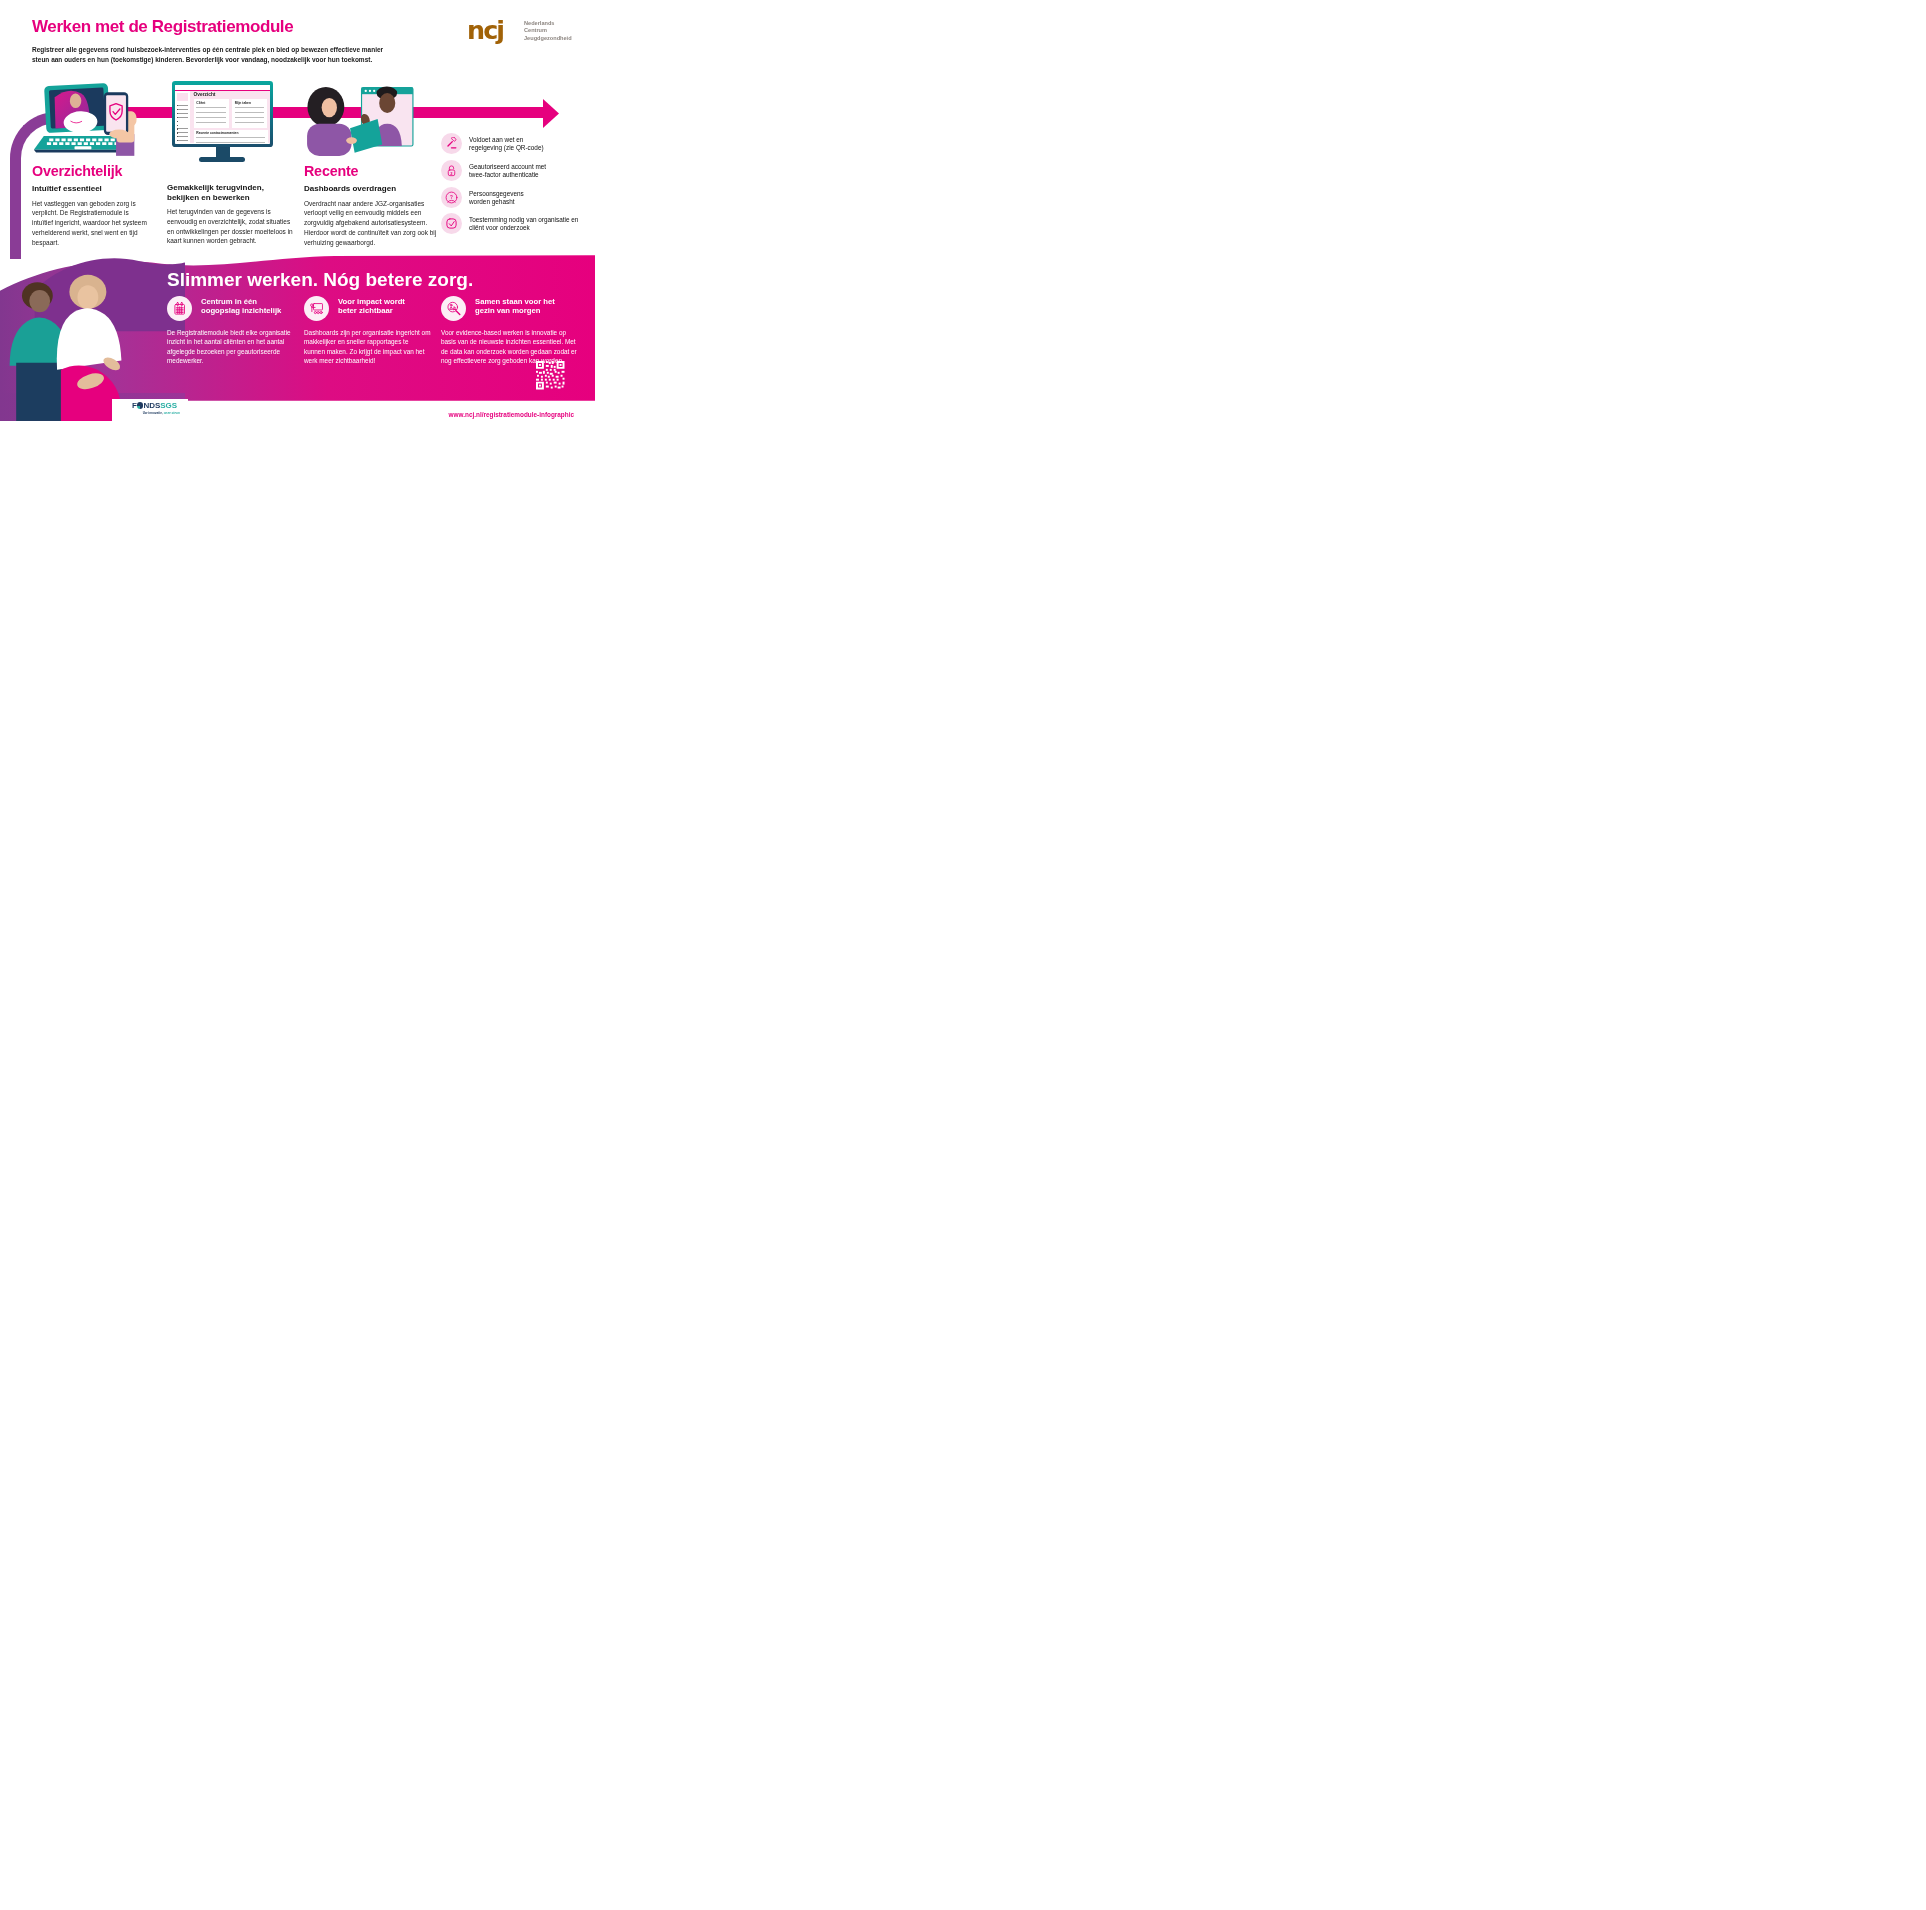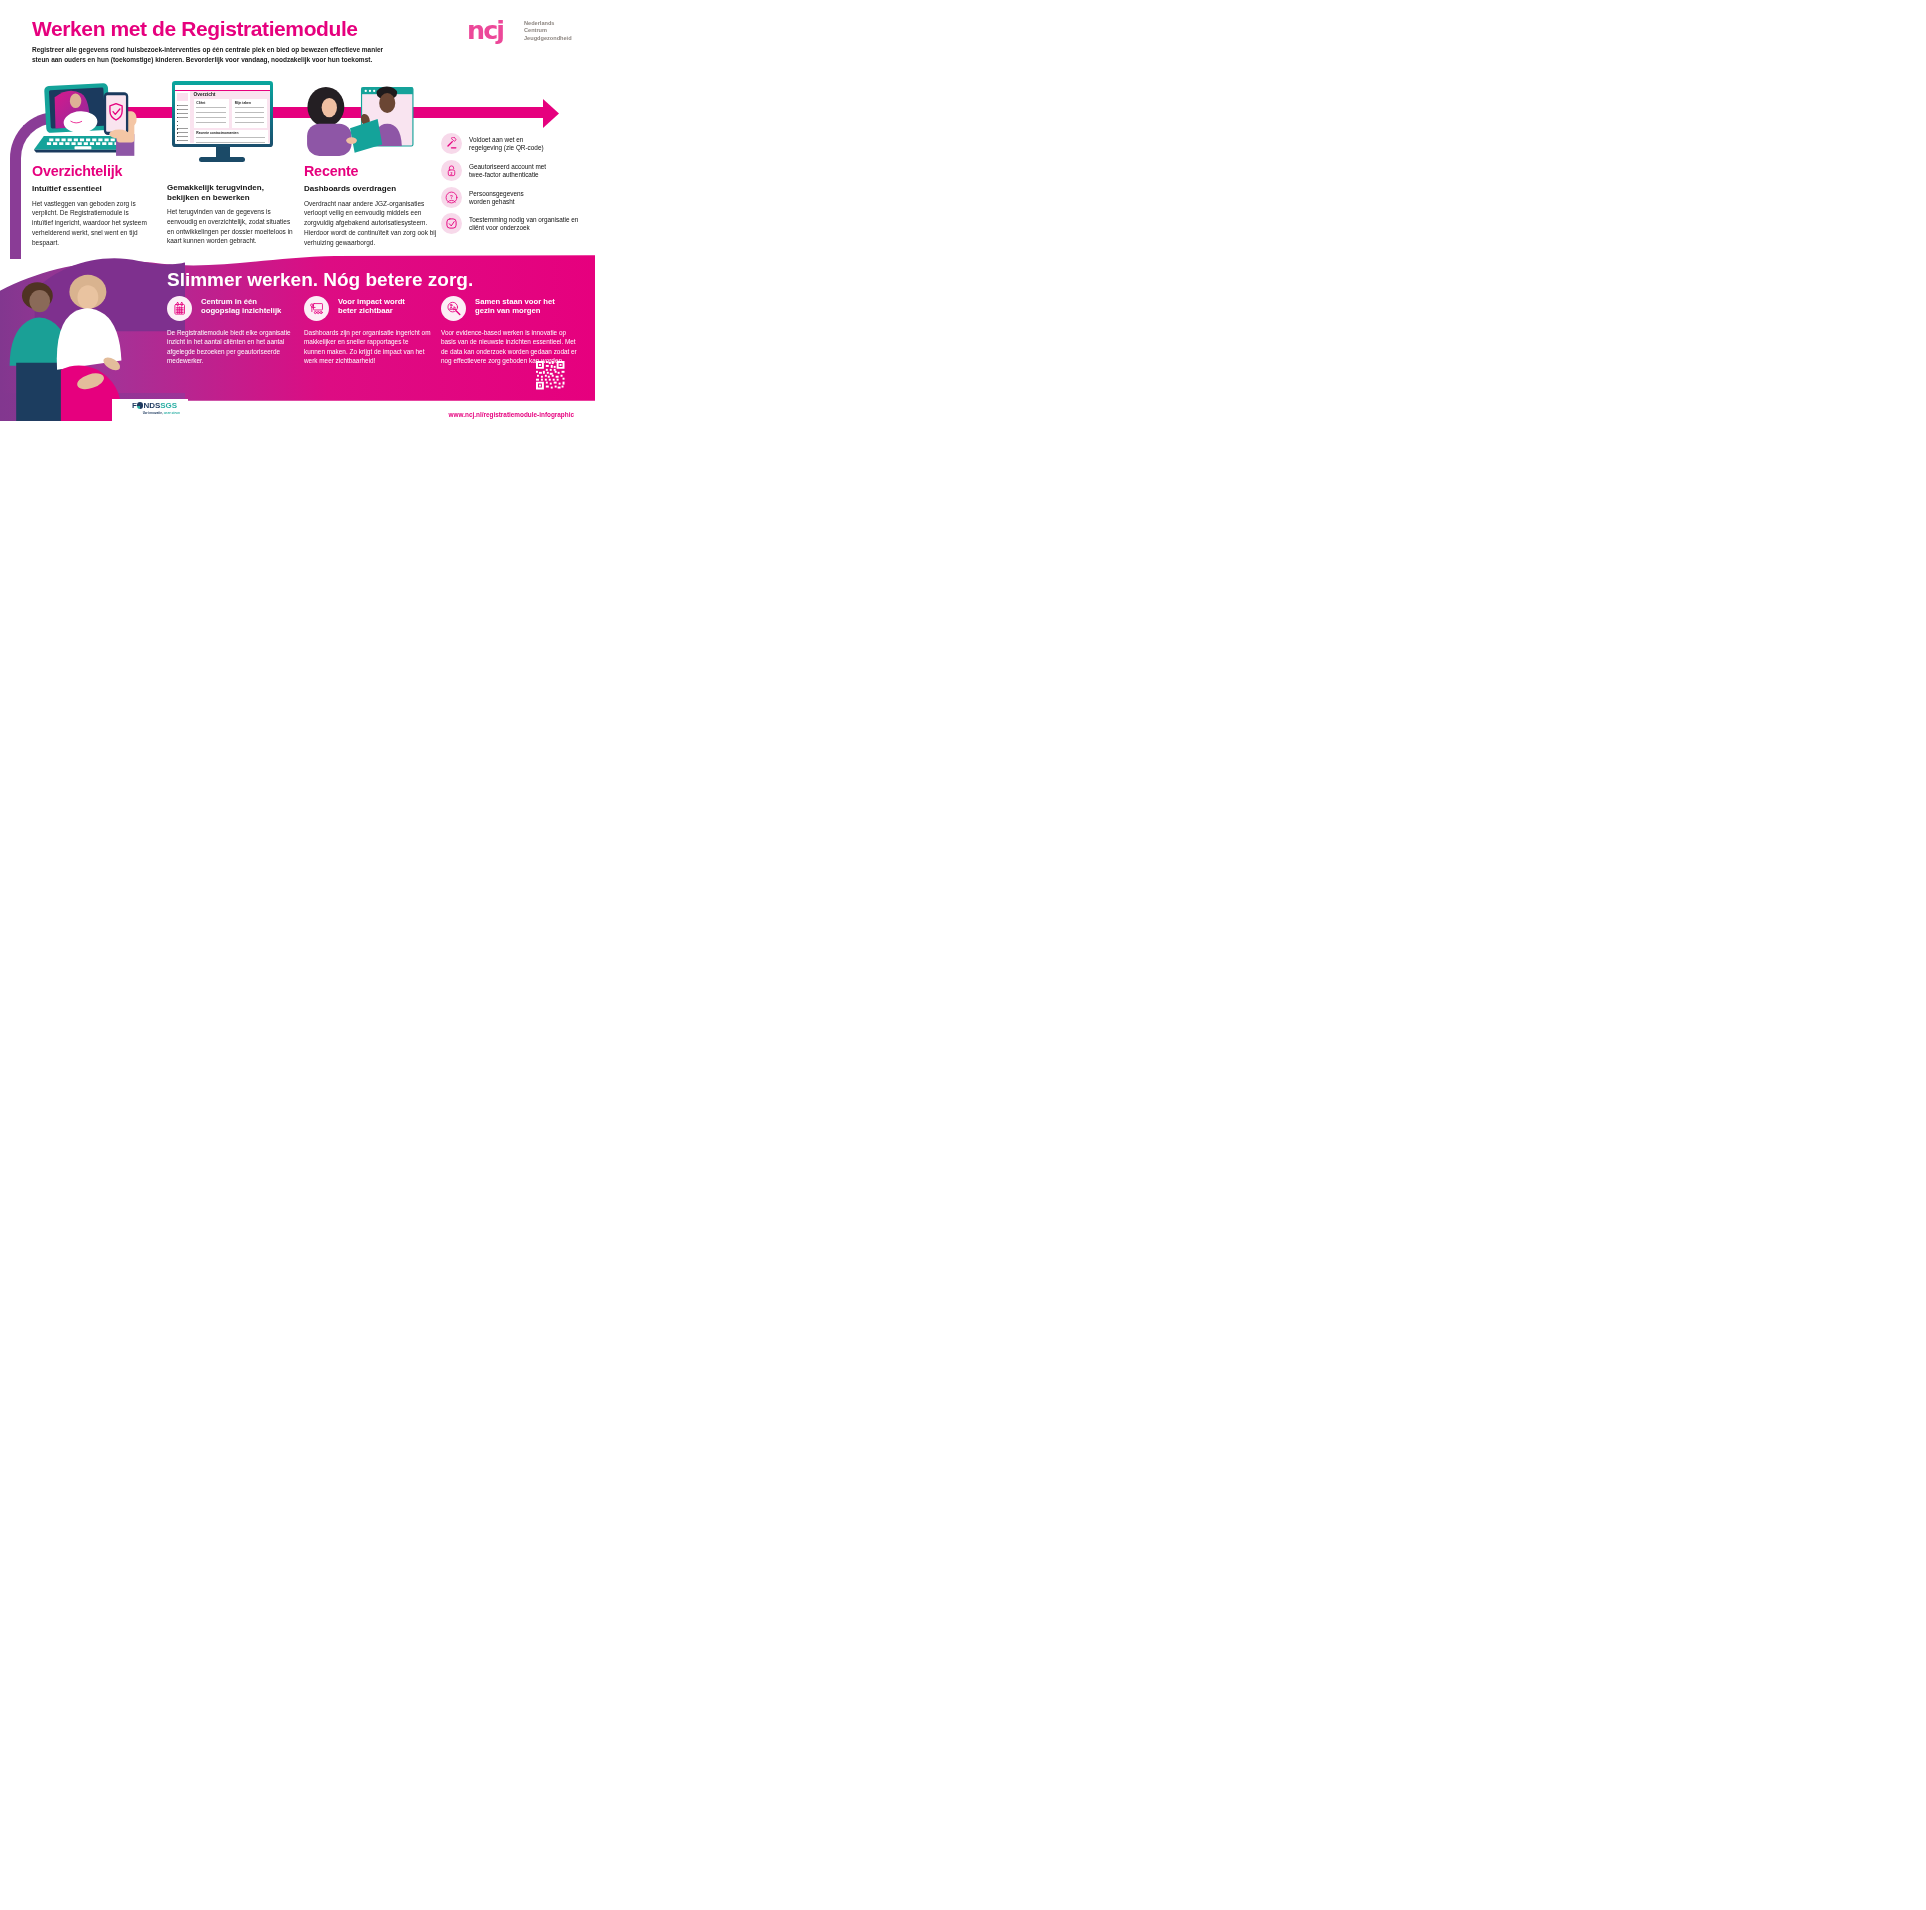--- a/index.html
+++ b/index.html
@@ -1,24 +1,24 @@
 <!DOCTYPE html>
 <html style="font-size:6.2px"><head>
 <meta charset="utf-8">
 <style>
   html,body{margin:0;padding:0;background:#ffffff;}
   .canvas{position:relative;width:595px;height:421px;overflow:hidden;background:#fff;
           font-family:"Liberation Sans",sans-serif;}
   .abs{position:absolute;}
 
   
-  .page-title{left:32px;top:17px;margin:0;font-size:21px;font-weight:800;letter-spacing:-0.4px;color:#E6007E;}
+  .page-title{left:32px;top:17px;margin:0;font-size:17px;font-weight:800;letter-spacing:-0.4px;color:#E6007E;}
   .subtitle{left:32px;top:45px;margin:0;width:401px;font-size:6.5px;line-height:1.6;font-weight:700;color:#1a1a1a;}
   .ncj-logo{left:467px;top:17px;width:116px;height:31px;}
-  .ncj-mark{position:absolute;left:0;top:-2.3px;font-size:25.4px;font-weight:900;letter-spacing:-1.9px;color:#ec4899;font-family:"DejaVu Sans",sans-serif;}
+  .ncj-mark{position:absolute;left:0;top:-2.3px;font-size:25.4px;font-weight:900;letter-spacing:-1.9px;color:#a16207;font-family:"DejaVu Sans",sans-serif;}
   .ncj-text{position:absolute;left:57px;top:3.1px;font-size:5.6px;font-weight:700;color:#8D8681;line-height:1.3;}
 
   
   .timeline-band{left:58px;top:107px;width:486px;height:11.2px;background:#E6007E;z-index:1;}
   .timeline-arrowhead{left:543px;top:99px;width:16px;height:29px;background:#E6007E;
       clip-path:polygon(0 0,100% 50%,0 100%);z-index:1;}
   .purple-curve{left:9.6px;top:112px;width:75px;height:147px;border-left:11.2px solid #8A3C96;
       border-top:11.2px solid #8A3C96;border-top-left-radius:46px;box-sizing:border-box;z-index:1;}
 
   

